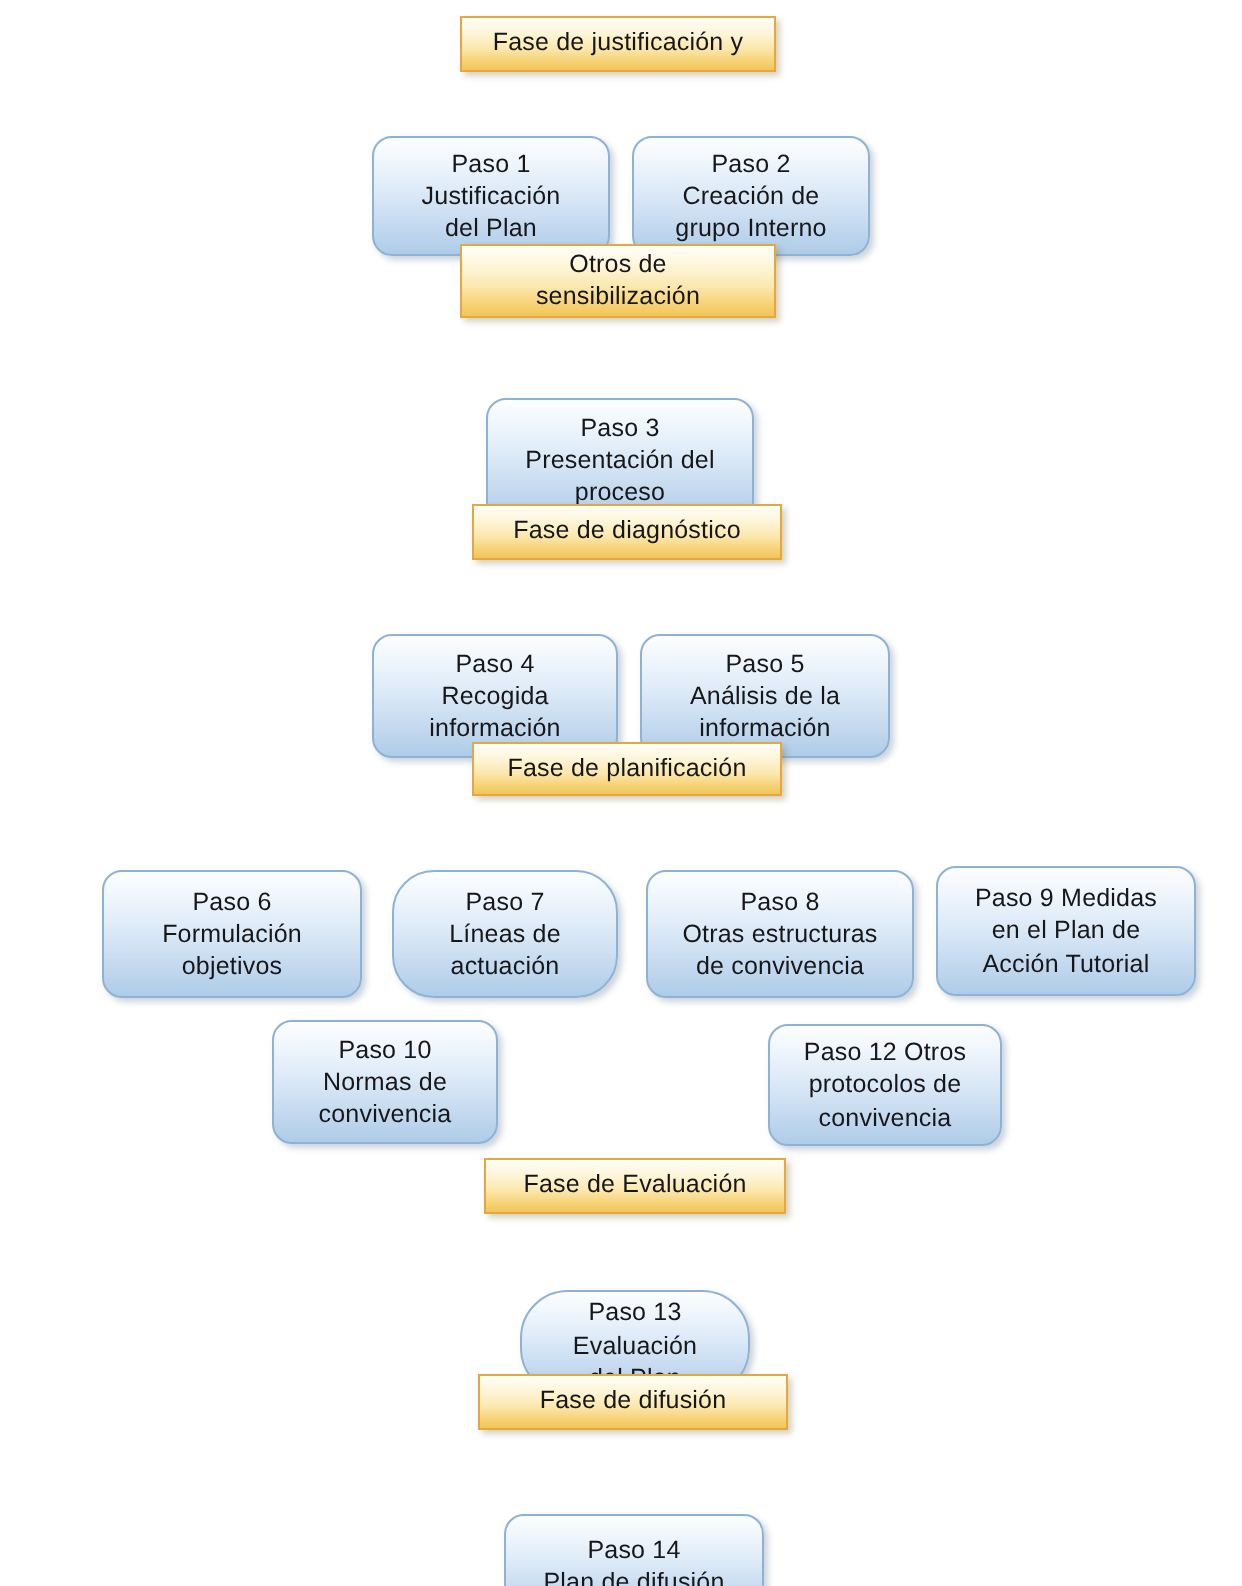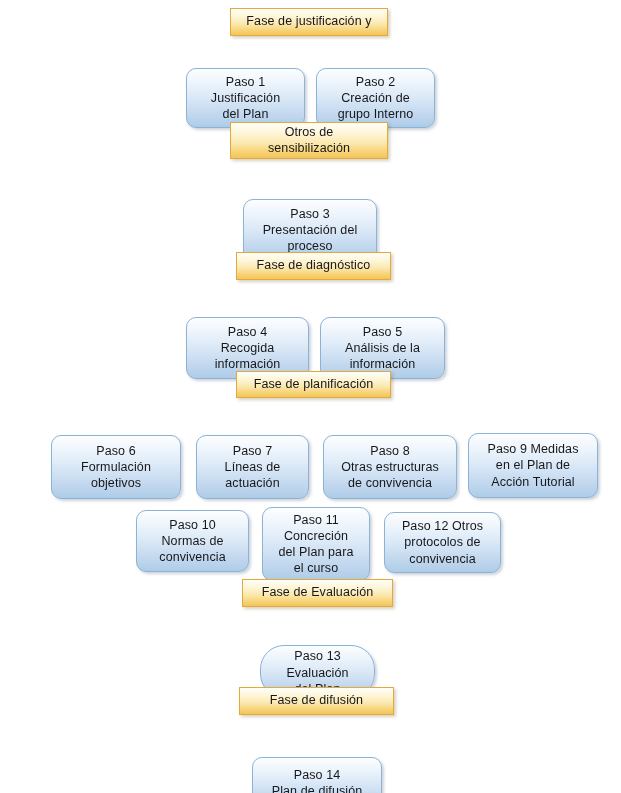--- a/index.html
+++ b/index.html
@@ -139,21 +139,21 @@
   <div class="phase" style="left:236px; top:371px; width:155px; height:27px;">
     <span class="box-text">Fase de planificación</span>
   </div>
 
   <div class="step" style="left:51px; top:412px; width:130px; height:64px;">
     <span class="box-text">Paso 6
 Formulación
 objetivos</span>
   </div>
 
-  <div class="step" style="left:196px; top:412px; width:113px; height:64px;">
+  <div class="step" style="left:196px; top:412px; width:113px; height:64px;border-radius:21px;">
     <span class="box-text">Paso 7
 Líneas de
 actuación</span>
   </div>
 
   <div class="step" style="left:323px; top:412px; width:134px; height:64px;">
     <span class="box-text">Paso 8
 Otras estructuras
 de convivencia</span>
   </div>
@@ -163,26 +163,20 @@
 en el Plan de
 Acción Tutorial</span>
   </div>
 
   <div class="step" style="left:136px; top:487px; width:113px; height:62px;">
     <span class="box-text">Paso 10
 Normas de
 convivencia</span>
   </div>
 
-  <div class="step" style="left:262px; top:484px; width:108px; height:74px;">
-    <span class="box-text">Paso 11
-Concreción
-del Plan para
-el curso</span>
-  </div>
 
   <div class="step" style="left:384px; top:489px; width:117px; height:61px;">
     <span class="box-text">Paso 12 Otros
 protocolos de
 convivencia</span>
   </div>
 
   <div class="phase" style="left:242px; top:579px; width:151px; height:28px;">
     <span class="box-text">Fase de Evaluación</span>
   </div>

